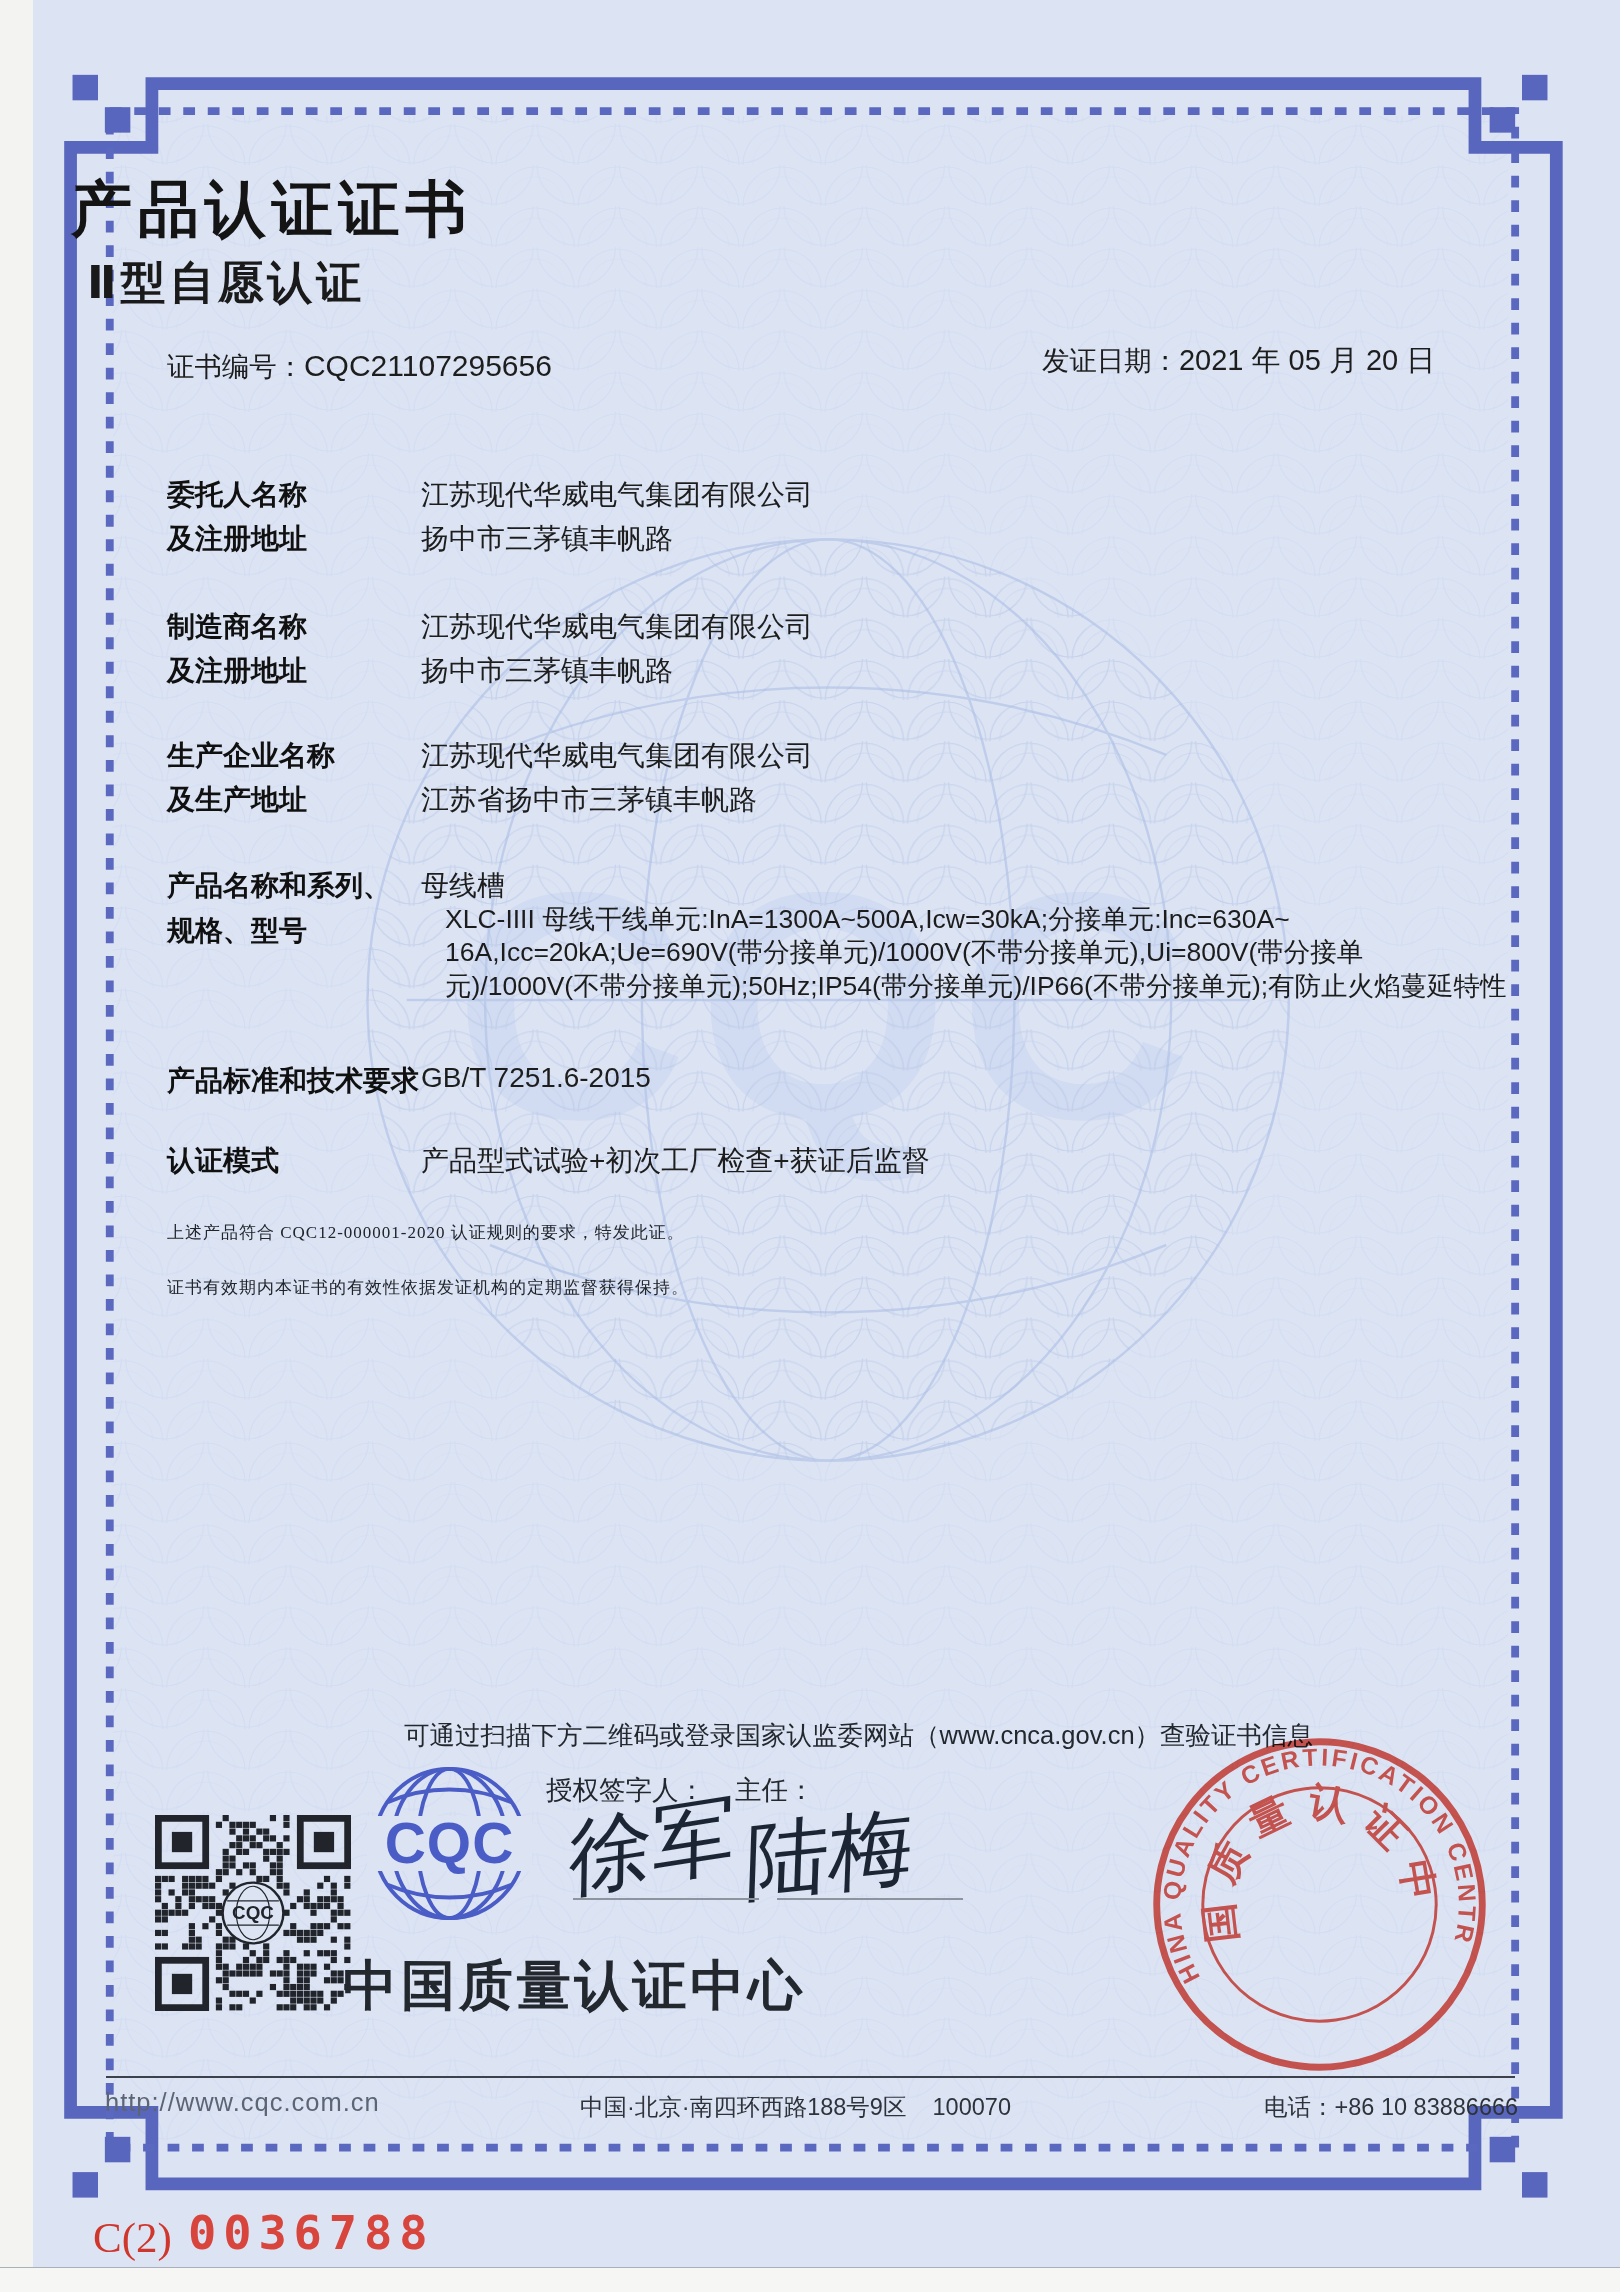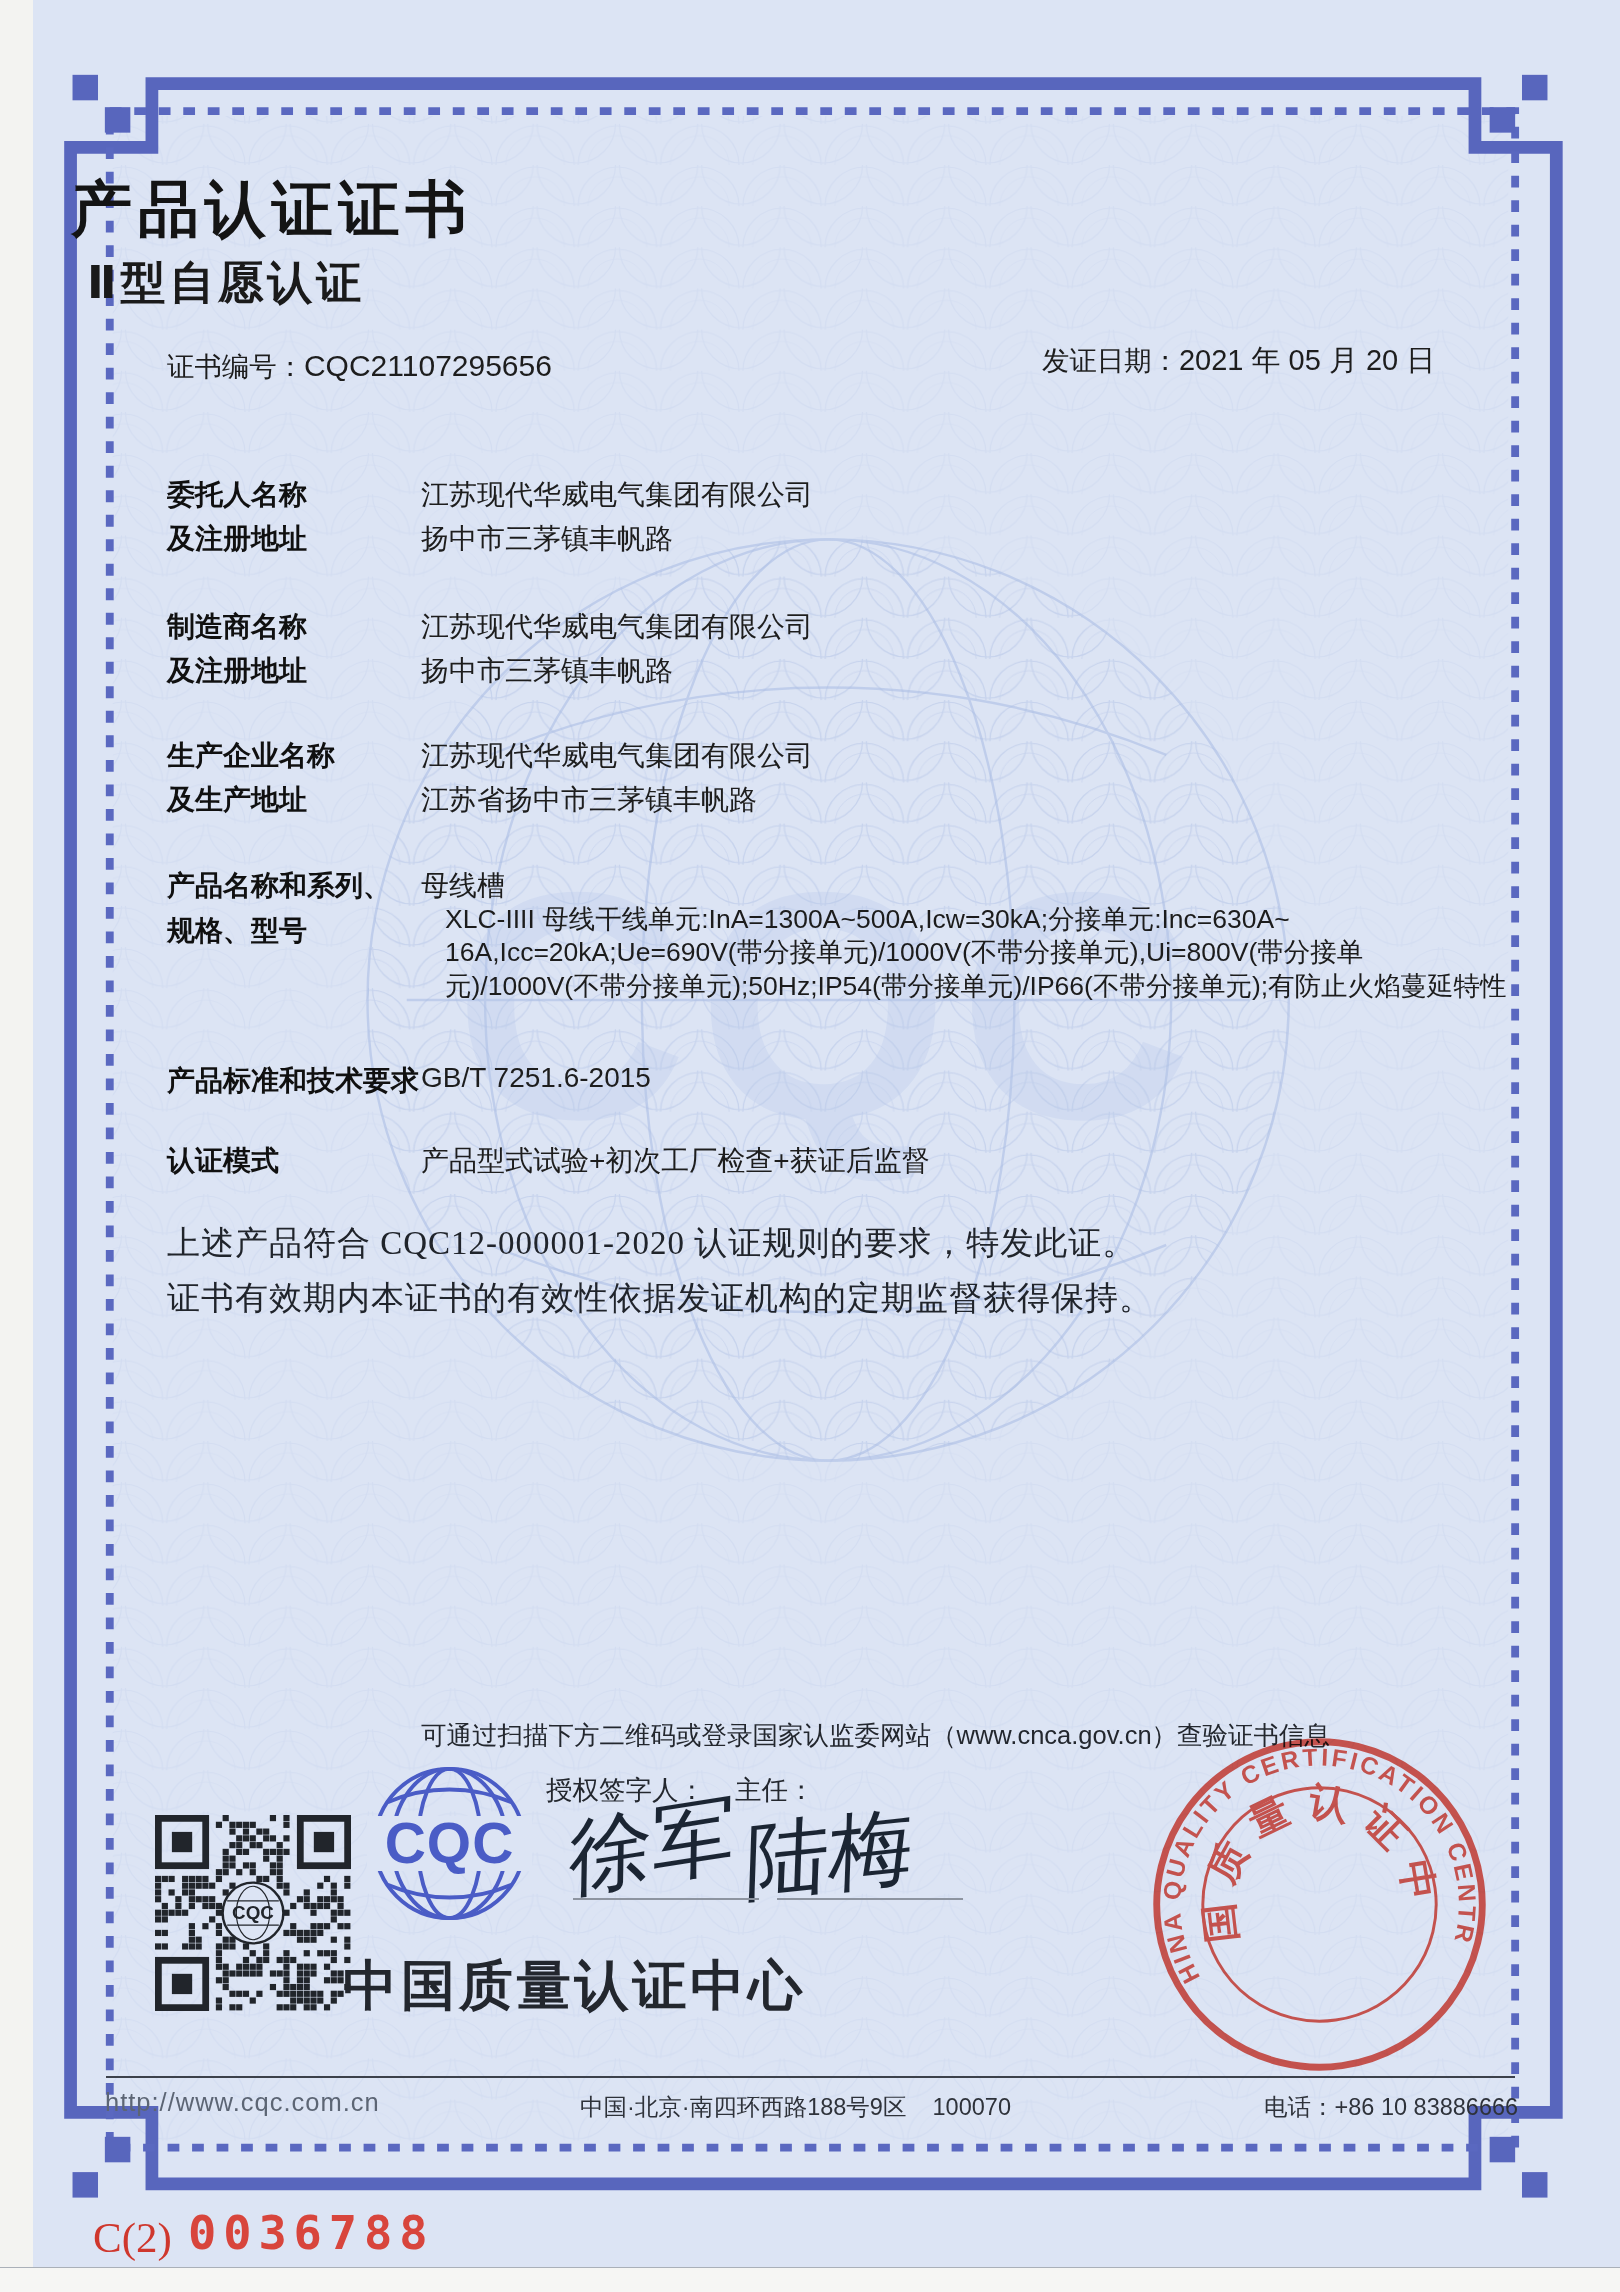--- a/index.html
+++ b/index.html
@@ -11,21 +11,21 @@
   }
   .abs{position:absolute;}
   .nowrap{white-space:nowrap;}
   .label{font-weight:bold; color:#101010;}
   .value{color:#1d1d1d;}
   .title{font-size:61px; font-weight:bold; color:#141414; letter-spacing:5.9px;}
   .subtitle{font-size:45px; font-weight:600; color:#1a1a1a; letter-spacing:3.9px;}
   .row28{font-size:27.4px;}
   .row29{font-size:28px;}
   .spec{font-size:26.5px; color:#1c1c1c;margin-left:24px;}
-  .stmt{font-family:"Liberation Serif","DejaVu Serif",serif; font-size:33px; color:#20242b; letter-spacing:1px;}
+  .stmt{font-family:"Liberation Serif","DejaVu Serif",serif; font-size:17px; color:#20242b; letter-spacing:1px;}
   .scan-note{font-size:25.5px; color:#23272e;}
   .signer{font-size:26.5px; color:#23272e;}
   .signature{font-family:"Liberation Serif","DejaVu Serif",serif; font-size:84px; color:#1b2533;}
   .sigline{height:2px; background:#8d94a0;}
   .orgname{font-size:54px; font-weight:bold; color:#23272e; letter-spacing:3.9px;}
   .footer-line{height:2px; background:#3c414b;}
   .footer-web{font-size:25.5px; color:#5c6574; letter-spacing:1px;}
   .footer-addr{font-size:23.5px; color:#2e323a; white-space:pre;}
   .footer-phone{font-size:23.5px; color:#2e323a;}
   .serial-prefix{font-family:"Liberation Serif","DejaVu Serif",serif; font-size:43px; color:#cf372d;}
@@ -116,21 +116,21 @@
 
   <div class="abs row29 label nowrap" style="left:167px;top:1062px">产品标准和技术要求</div>
   <div class="abs row29 value nowrap" style="left:421px;top:1062px">GB/T 7251.6-2015</div>
 
   <div class="abs row29 label nowrap" style="left:167px;top:1142px">认证模式</div>
   <div class="abs row29 value nowrap" style="left:421px;top:1142px">产品型式试验+初次工厂检查+获证后监督</div>
 
   <div class="abs stmt nowrap" style="left:167px;top:1221px">上述产品符合 CQC12-000001-2020 认证规则的要求，特发此证。</div>
   <div class="abs stmt nowrap" style="left:167px;top:1276px">证书有效期内本证书的有效性依据发证机构的定期监督获得保持。</div>
 
-  <div class="abs scan-note nowrap" style="left:421px;top:1718px">可通过扫描下方二维码或登录国家认监委网站（www.cnca.gov.cn）查验证书信息</div>
+  <div class="abs scan-note nowrap" style="left:404px;top:1718px">可通过扫描下方二维码或登录国家认监委网站（www.cnca.gov.cn）查验证书信息</div>
 
   <div class="abs signer nowrap" style="left:546px;top:1772px">授权签字人：</div>
   <div class="abs signer nowrap" style="left:735px;top:1772px">主任：</div>
 
   <div class="abs" id="qr-box" style="left:155px;top:1815px;width:196px;height:196px"><svg width="196" height="196" viewBox="0 0 200 200">
         <rect x="69.0" y="0.0" width="6.3" height="6.3" fill="#21252b"></rect>
         <rect x="117.2" y="0.0" width="6.3" height="6.3" fill="#21252b"></rect>
         <rect x="131.0" y="0.0" width="6.3" height="6.3" fill="#21252b"></rect>
         <rect x="62.1" y="6.9" width="6.3" height="6.3" fill="#21252b"></rect>
         <rect x="75.9" y="6.9" width="6.3" height="6.3" fill="#21252b"></rect>

